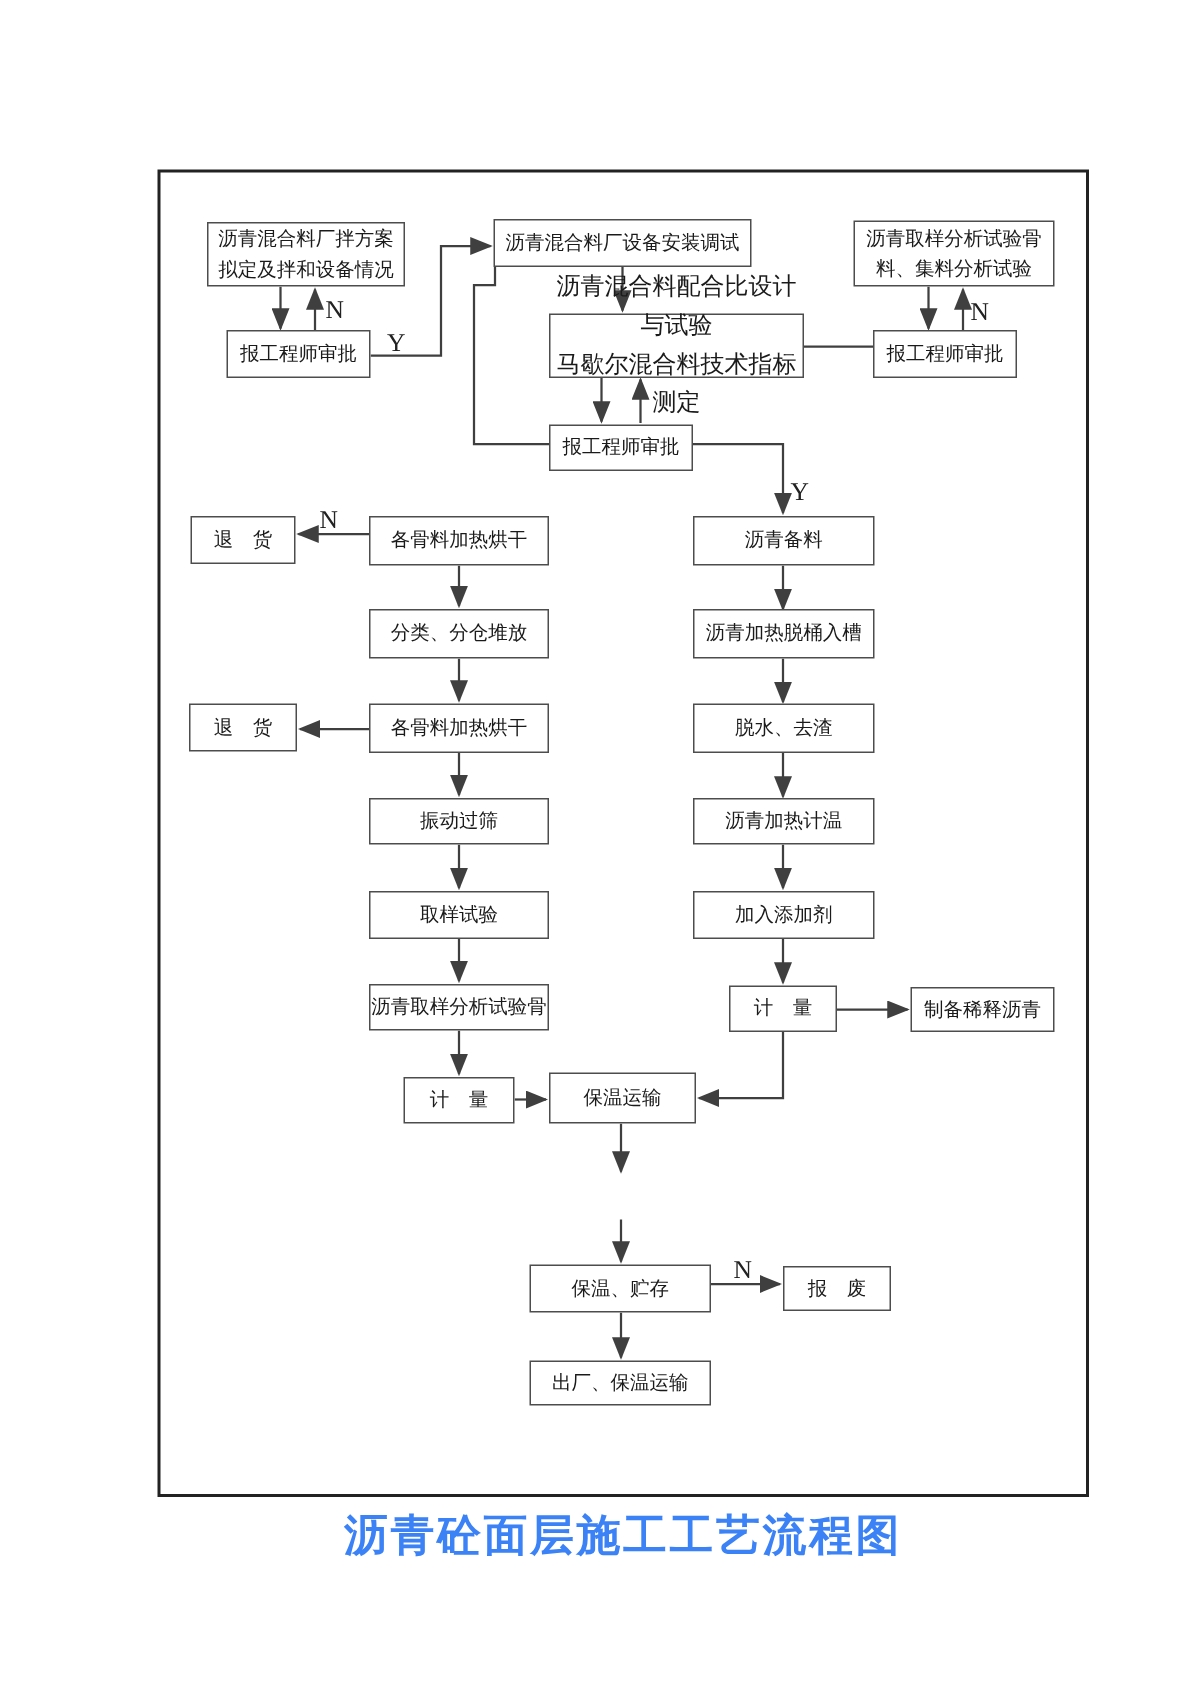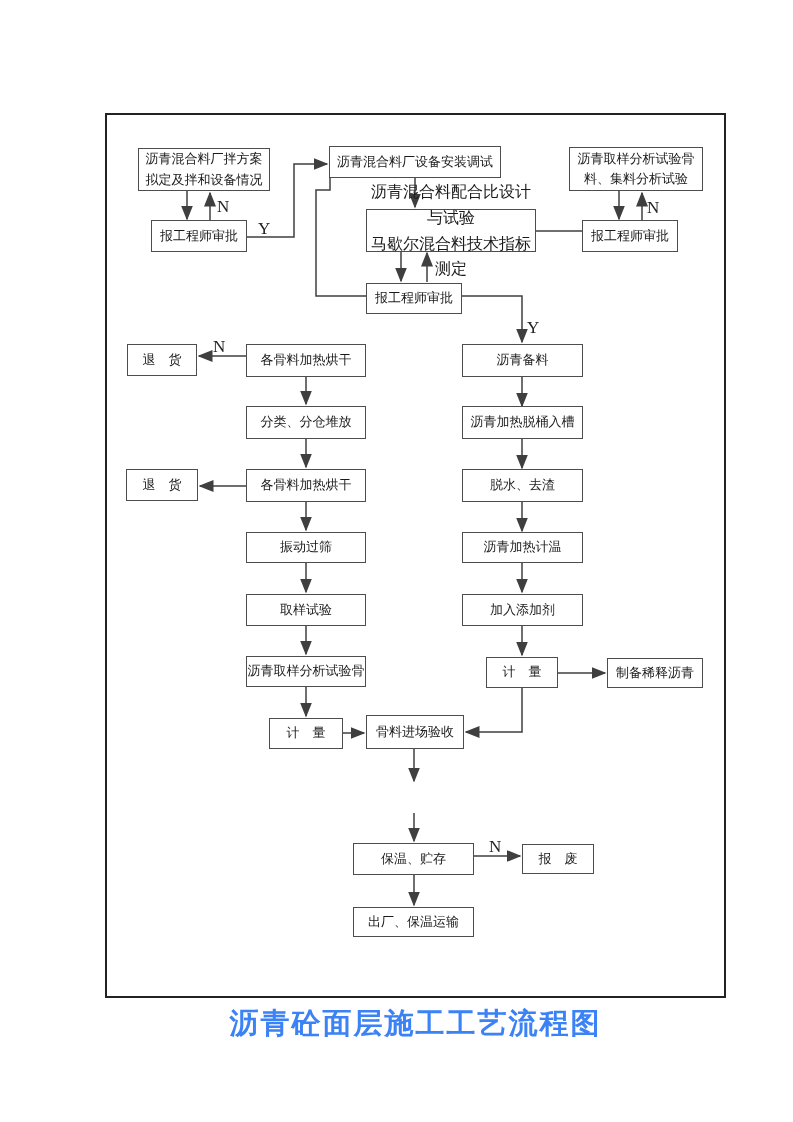--- a/index.html
+++ b/index.html
@@ -103,21 +103,21 @@
   <div class="node" style="left:269px;top:718px;width:74px;height:31px;">计　量</div>
 
   <div class="node" style="left:462px;top:344px;width:121px;height:33px;">沥青备料</div>
   <div class="node" style="left:462px;top:406px;width:121px;height:33px;">沥青加热脱桶入槽</div>
   <div class="node" style="left:462px;top:469px;width:121px;height:33px;">脱水、去渣</div>
   <div class="node" style="left:462px;top:532px;width:121px;height:31px;">沥青加热计温</div>
   <div class="node" style="left:462px;top:594px;width:121px;height:32px;">加入添加剂</div>
   <div class="node" style="left:486px;top:657px;width:72px;height:31px;">计　量</div>
   <div class="node" style="left:607px;top:658px;width:96px;height:30px;">制备稀释沥青</div>
 
-  <div class="node" style="left:366px;top:715px;width:98px;height:34px;">骨料进场验收</div>
+  <div class="node" style="left:366px;top:715px;width:98px;height:34px;">保温运输</div>
   <div class="node" style="left:353px;top:843px;width:121px;height:32px;">保温、贮存</div>
   <div class="node" style="left:522px;top:844px;width:72px;height:30px;">报　废</div>
   <div class="node" style="left:353px;top:907px;width:121px;height:30px;">出厂、保温运输</div>
 
   <div class="branch" style="left:217px;top:197px;">N</div>
   <div class="branch" style="left:258px;top:219px;">Y</div>
   <div class="branch" style="left:647px;top:198px;">N</div>
   <div class="branch" style="left:527px;top:318px;">Y</div>
   <div class="branch" style="left:213px;top:337px;">N</div>
   <div class="branch" style="left:489px;top:837px;">N</div>

